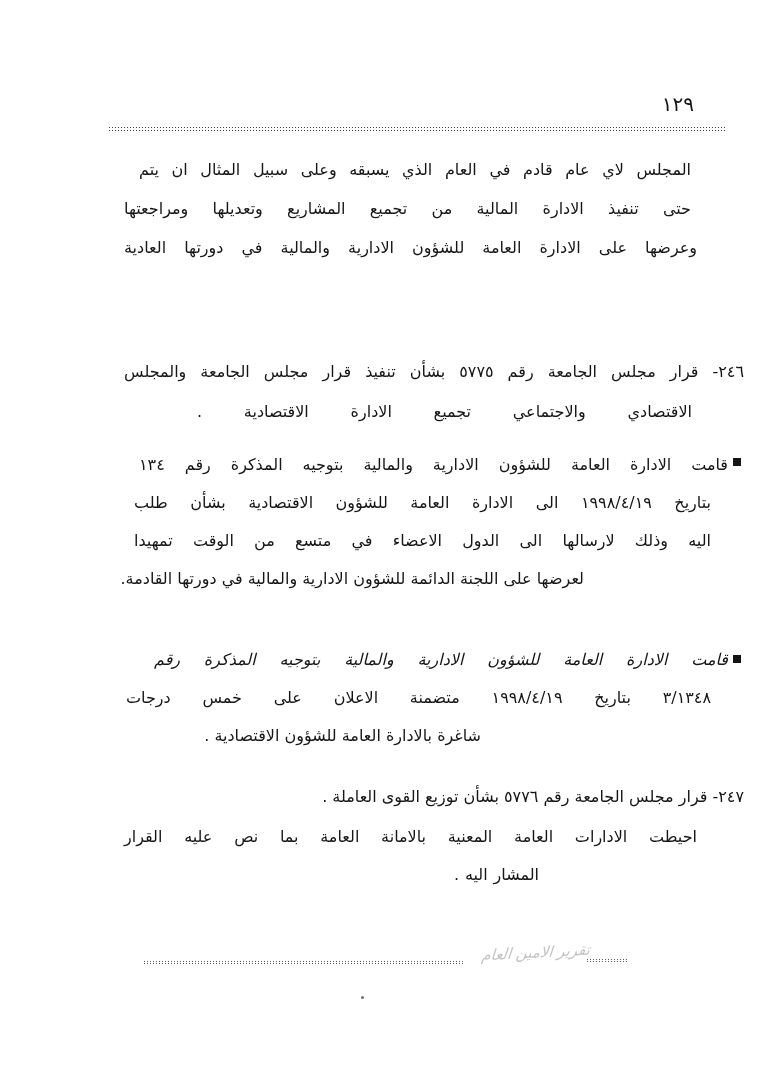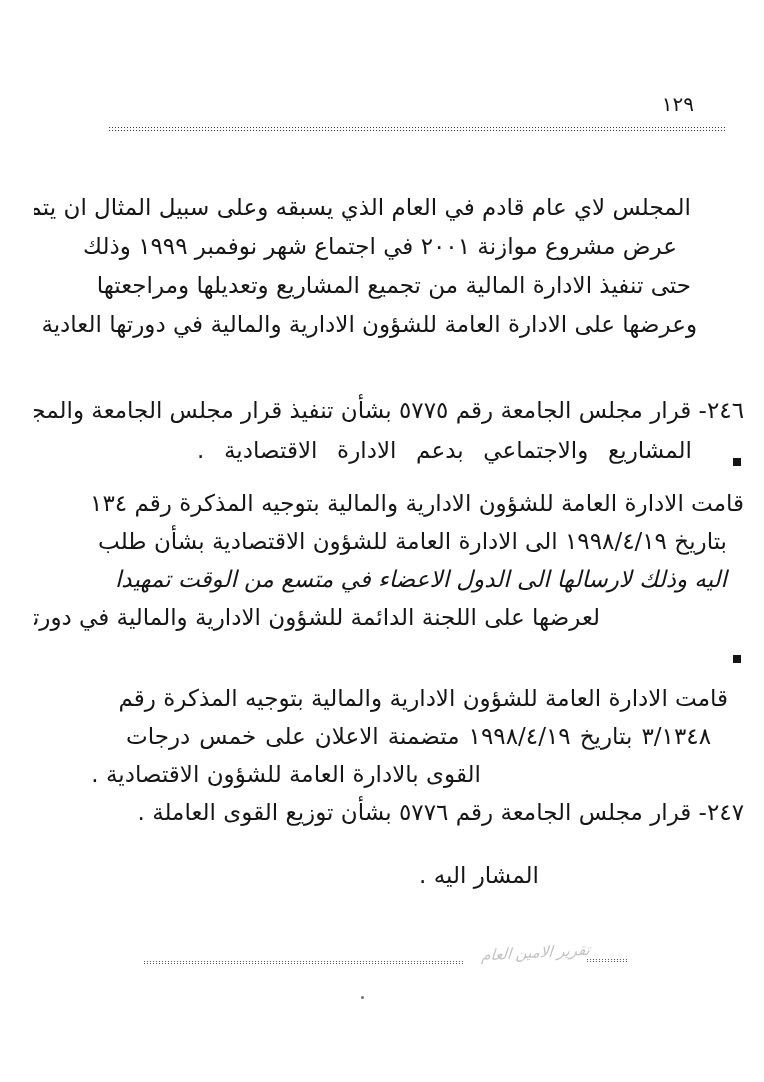--- a/index.html
+++ b/index.html
@@ -7,23 +7,22 @@
     position:relative;
     width:730px;height:1082px;
     background:#ffffff;
     overflow:hidden;
     font-family:"DejaVu Sans",sans-serif;
     color:#151515;
   }
   .abs{position:absolute;}
   .txt{
     direction:rtl;
-    font-size:23px;
+    font-size:16px;
     color:#161616;
-    margin-top:38px;
   }
   .ln{
     direction:rtl;
     text-align:justify;
     text-align-last:justify;
     text-justify:inter-word;
     white-space:nowrap;
     overflow:visible;
   }
   .pagenum{
@@ -62,50 +61,50 @@
 <body>
 
 <div class="page">
 
   <div class="abs pagenum" style="left:560px;top:92px;width:100px;text-align:right;">١٢٩</div>
 
   <div class="abs dotrule" style="left:75px;top:127px;width:616px;height:4px;"></div>
 
   <div class="abs txt" style="left:88px;top:150px;width:622px;line-height:39px;">
     <div class="ln" style="padding-right:53px;padding-left:17px;">المجلس لاي عام قادم في العام الذي يسبقه وعلى سبيل المثال ان يتم</div>
-    <div class="ln" style="padding-right:67px;padding-left:2px;">عرض مشروع موازنة ٢٠٠١ في اجتماع شهر نوفمبر ١٩٩٩ وذلك</div>
     <div class="ln" style="padding-right:53px;padding-left:2px;">حتى تنفيذ الادارة المالية من تجميع المشاريع وتعديلها ومراجعتها</div>
     <div class="ln" style="padding-right:47px;padding-left:2px;">وعرضها على الادارة العامة للشؤون الادارية والمالية في دورتها العادية</div>
   </div>
 
   <div class="abs txt" style="left:88px;top:352px;width:622px;line-height:40px;">
     <div class="ln" style="padding-right:0;padding-left:2px;">٢٤٦- قرار مجلس الجامعة رقم ٥٧٧٥ بشأن تنفيذ قرار مجلس الجامعة والمجلس</div>
-    <div class="ln" style="padding-right:52px;padding-left:75px;">المشاريع والاجتماعي بدعم الادارة الاقتصادية .</div>
+    <div class="ln" style="padding-right:52px;padding-left:75px;">الاقتصادي والاجتماعي تجميع الادارة الاقتصادية .</div>
   </div>
 
   <div class="abs bullet-sq" style="left:699px;top:458px;"></div>
-  <div class="abs txt" style="left:104px;top:446px;width:622px;line-height:38px;">
+  <div class="abs txt" style="left:88px;top:446px;width:622px;line-height:38px;">
     <div class="ln" style="padding-right:16px;padding-left:17px;">قامت الادارة العامة للشؤون الادارية والمالية بتوجيه المذكرة رقم ١٣٤</div>
     <div class="ln" style="padding-right:33px;padding-left:12px;">بتاريخ ١٩٩٨/٤/١٩ الى الادارة العامة للشؤون الاقتصادية بشأن طلب</div>
-    <div class="ln" style="padding-right:33px;padding-left:12px;font-style:italic;">اليه وذلك لارسالها الى الدول الاعضاء في متسع من الوقت تمهيدا</div>
+    <div class="ln" style="padding-right:33px;padding-left:12px;">اليه وذلك لارسالها الى الدول الاعضاء في متسع من الوقت تمهيدا</div>
     <div class="ln" style="padding-right:160px;padding-left:24px;">لعرضها على اللجنة الدائمة للشؤون الادارية والمالية في دورتها القادمة.</div>
   </div>
 
   <div class="abs bullet-sq" style="left:699px;top:655px;"></div>
   <div class="abs txt" style="left:88px;top:641px;width:622px;line-height:38px;">
-    <div class="ln" style="padding-right:16px;padding-left:32px;">قامت الادارة العامة للشؤون الادارية والمالية بتوجيه المذكرة رقم</div>
+    <div class="ln" style="padding-right:16px;padding-left:32px;font-style:italic;">قامت الادارة العامة للشؤون الادارية والمالية بتوجيه المذكرة رقم</div>
     <div class="ln" style="padding-right:33px;padding-left:4px;">٣/١٣٤٨ بتاريخ ١٩٩٨/٤/١٩ متضمنة الاعلان على خمس درجات</div>
-    <div class="ln" style="padding-right:263px;padding-left:139px;">القوى بالادارة العامة للشؤون الاقتصادية .</div>
+    <div class="ln" style="padding-right:263px;padding-left:139px;">شاغرة بالادارة العامة للشؤون الاقتصادية .</div>
   </div>
 
-  <div class="abs txt" style="left:88px;top:754px;width:622px;line-height:40px;">
+  <div class="abs txt" style="left:88px;top:777px;width:622px;line-height:40px;">
     <div class="ln" style="padding-right:0;padding-left:205px;">٢٤٧- قرار مجلس الجامعة رقم ٥٧٧٦ بشأن توزيع القوى العاملة .</div>
   </div>
 
   <div class="abs txt" style="left:88px;top:818px;width:622px;line-height:38px;">
+    <div class="ln" style="padding-right:47px;padding-left:2px;">احيطت الادارات العامة المعنية بالامانة العامة بما نص عليه القرار</div>
     <div class="ln" style="padding-right:205px;padding-left:332px;">المشار اليه .</div>
   </div>
 
   <div class="abs dotrule light" style="left:110px;top:961px;width:320px;height:3px;"></div>
 
   <div class="abs footer-note" style="left:430px;top:944px;width:126px;">تقرير الامين العام</div>
 
   <div class="abs dotrule light" style="left:553px;top:959px;width:40px;height:3px;"></div>
 
   <div class="abs ink-dot" style="left:327px;top:996px;"></div>

